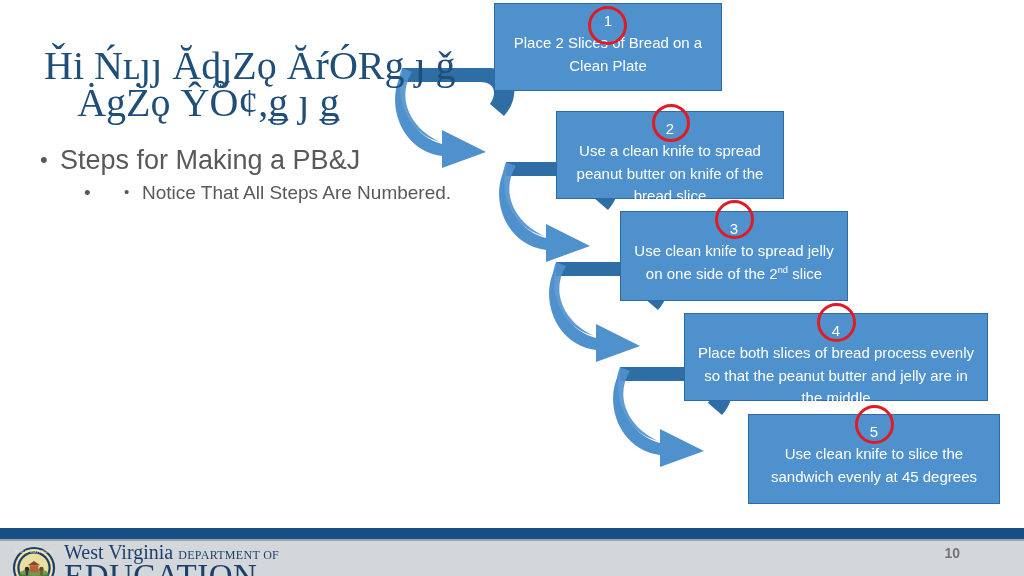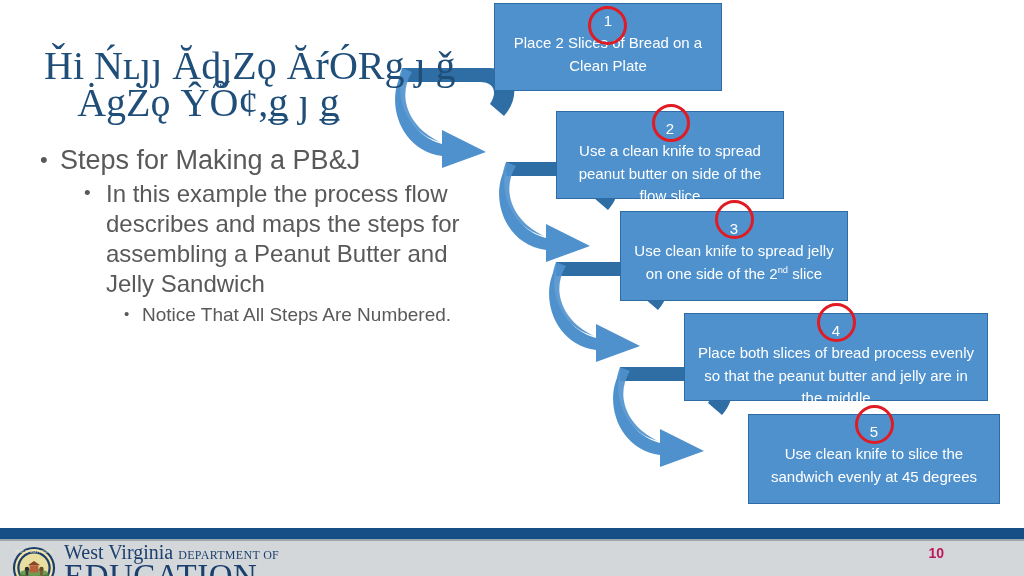--- a/index.html
+++ b/index.html
@@ -187,23 +187,23 @@
     letter-spacing: 0.3px;
   }
   #wordmark-bottom {
     font-size: 33px;
     letter-spacing: 0.5px;
     margin-top: -2px;
     white-space: nowrap;
   }
   #page-number {
     position: absolute;
-    right: 80px;
+    right: 64px;
     bottom: 15px;
-    color: #be185d;
+    color: #737373;
     font-family: "Liberation Sans", sans-serif;
     font-size: 14px;
     font-weight: bold;
     z-index: 11;
   }
 </style>
 </head>
 <body>
 
 <div id="slide">
@@ -215,21 +215,20 @@
     </span>
   </div>
 
   <div class="body-text">
     <div class="lvl1">
       <span class="bullet">•</span>
       <span>Steps for Making a PB&amp;J</span>
     </div>
     <div class="lvl2">
       <span class="bullet">•</span>
-      <span>In this example the process flow describes and maps the steps for assembling a Peanut Butter and Jelly Sandwich</span>
     </div>
     <div class="lvl3">
       <span class="bullet">•</span>
       <span>Notice That All Steps Are Numbered.</span>
     </div>
   </div>
 
   <svg class="curve-arrow" style="left:394px; top:58px;" width="130" height="110" viewBox="0 0 130 110">
     <path d="M8 10 L96 10 C122 10 128 38 110 58 L96 46 C104 34 100 24 86 24 L8 24 Z" fill="#2f6da5"></path>
     <path d="M10 12 C-2 40 16 78 48 86 L48 72 L92 94 L48 110 L48 98 C4 92 -10 40 10 12 Z" fill="#4f91cd"></path>
@@ -254,21 +253,21 @@
     <path d="M8 10 C-4 40 14 76 46 84 C16 70 2 40 18 14 Z" fill="#4f91cd" opacity="0.9"></path>
   </svg>
 
   <div class="proc-box" style="left:494px; top:3px; width:228px; height:88px;">
     <span class="step-num">1</span>
     <span class="step-body">Place 2 Slices of Bread on a Clean Plate</span>
   </div>
 
   <div class="proc-box" style="left:556px; top:111px; width:228px; height:88px;">
     <span class="step-num">2</span>
-    <span class="step-body">Use a clean knife to spread peanut butter on side of the flow slice</span>
+    <span class="step-body">Use a clean knife to spread peanut butter on knife of the bread slice</span>
   </div>
 
   <div class="proc-box" style="left:620px; top:211px; width:228px; height:90px;">
     <span class="step-num">3</span>
     <span class="step-body">Use clean knife to spread jelly on one side of the 2<sup>nd</sup> slice</span>
   </div>
 
   <div class="proc-box" style="left:684px; top:313px; width:304px; height:88px;">
     <span class="step-num">4</span>
     <span class="step-body">Place both slices of bread process evenly so that the peanut butter and jelly are in the middle</span>

